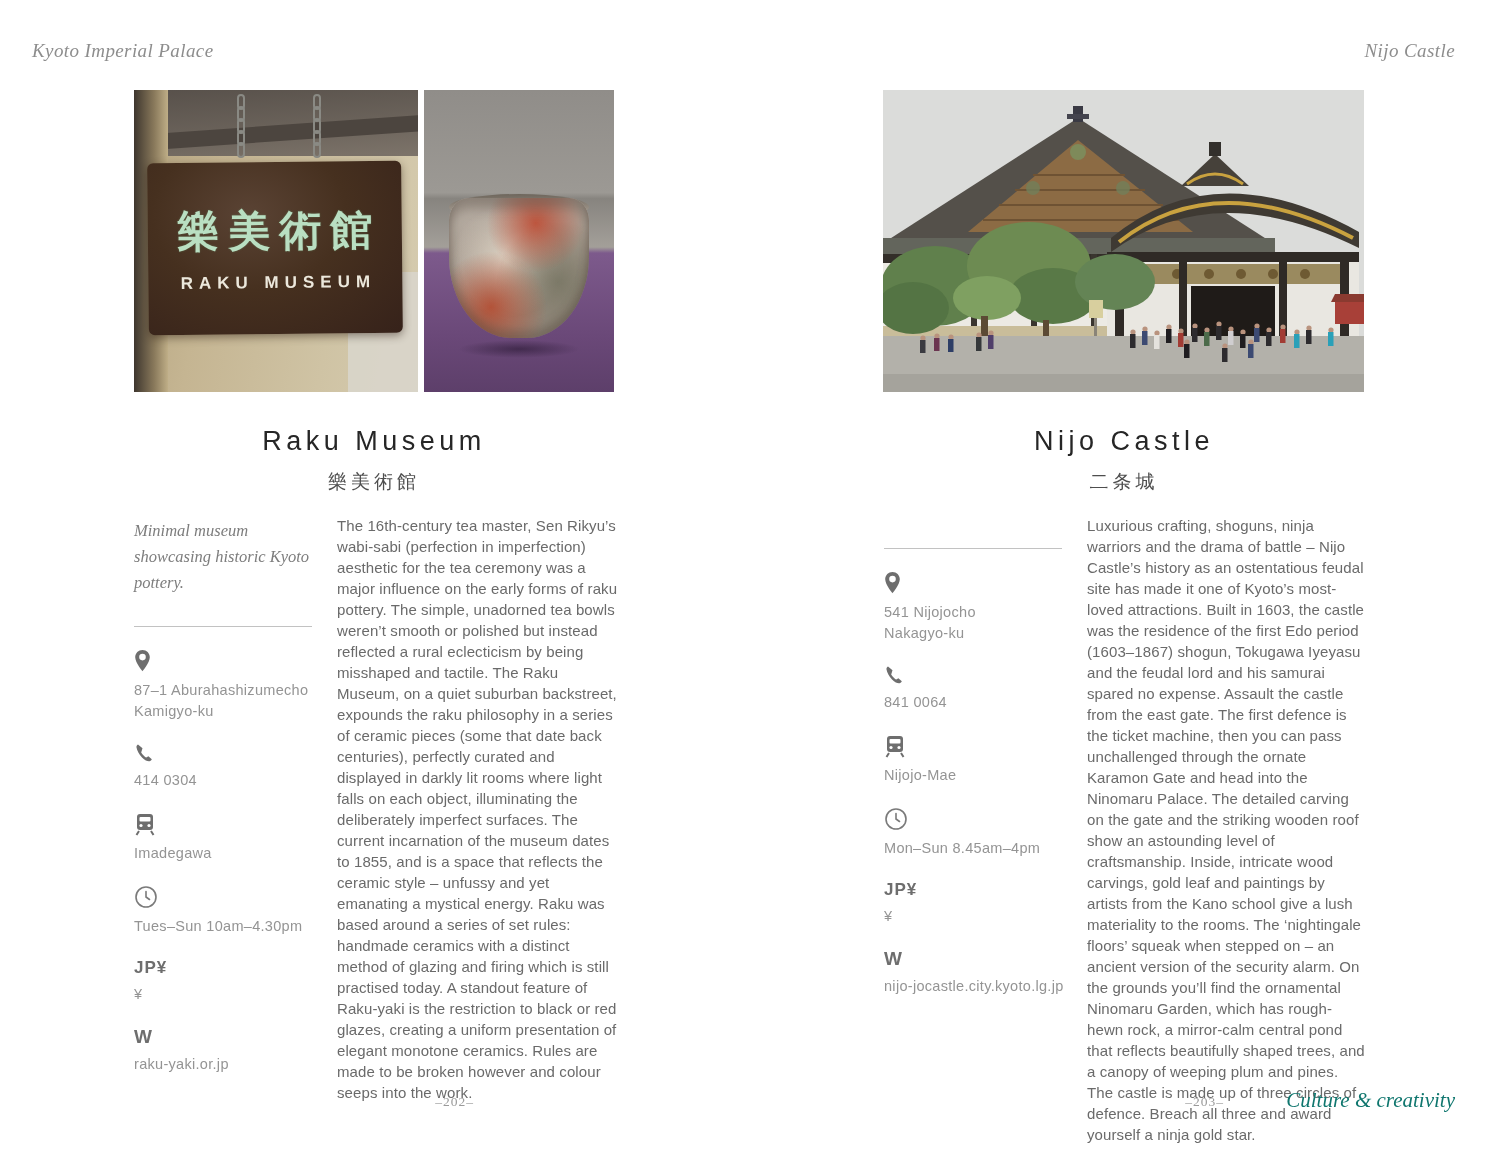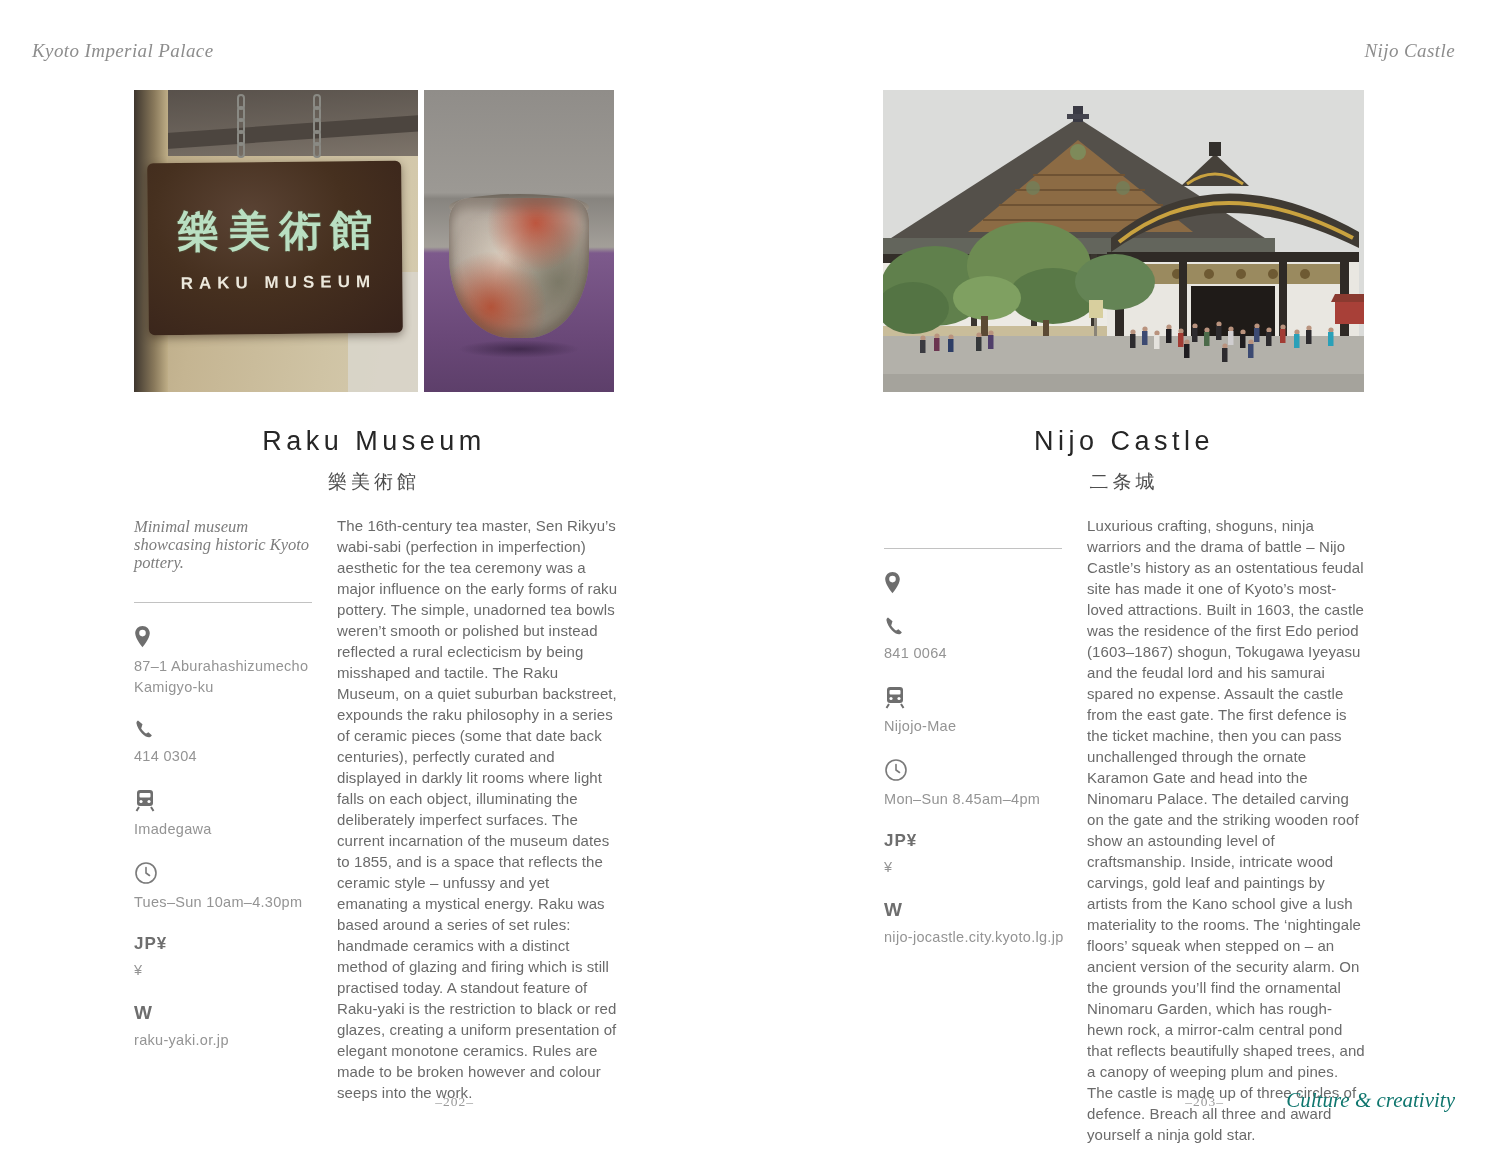--- a/index.html
+++ b/index.html
@@ -58,21 +58,21 @@
 
   
   .title-block { position:absolute; top:426px; width:480px; text-align:center; }
   .tb-left { left:134px; } .tb-right { left:884px; }
   .attraction-title { font-size:27px; color:#262626; letter-spacing:4.5px; font-weight:400; }
   .attraction-title-jp { margin-top:12px; font-size:19px; color:#4e4e4e; letter-spacing:4px; }
 
   
   .sidebar { position:absolute; top:518px; width:192px; }
   .sb-left { left:134px; } .sb-right { left:884px; }
-  .tagline { font-family:"Liberation Serif", serif; font-style:italic; font-size:16.5px; line-height:18px; color:#7d7d7d; }
+  .tagline { font-family:"Liberation Serif", serif; font-style:italic; font-size:16.5px; line-height:26px; color:#7d7d7d; }
   .rule { border:none; border-top:1px solid #c2c2c2; width:178px; margin:30px 0 0 0; }
   .details { margin-top:22px; }
   .detail { margin-bottom:21px; }
   .detail .ic { display:block; margin-bottom:7px; }
   .detail .dv { font-family:Liberation Sans, sans-serif; font-size:14.5px; line-height:21px; color:#949494; letter-spacing:0.3px; }
   .detail .dv span { display:block; }
   .txt-label { font-size:17px; font-weight:bold; color:#6e6e6e; letter-spacing:1px; margin-bottom:6px; }
   .txt-label-w { font-size:19px; }
 
   
@@ -364,20 +364,24 @@
     </div>
   </div>
 
   <div class="sidebar sb-right">
     <hr class="rule">
     <div class="details">
       <div class="detail">
         <svg class="ic" width="17" height="24" viewBox="0 0 17 24">
           <path d="M8.5 1 C4.4 1 1.2 4.2 1.2 8.2 c0 5.2 7.3 14 7.3 14 s7.3-8.8 7.3-14 C15.8 4.2 12.6 1 8.5 1 Z M8.5 11.4 a3.3 3.3 0 1 1 0-6.6 a3.3 3.3 0 0 1 0 6.6 Z" fill="#6e6e6e"></path>
         </svg>
+        <div class="dv">
+            <span>541 Nijojocho</span>
+            <span>Nakagyo-ku</span>
+          </div>
       </div>
       <div class="detail">
         <svg class="ic" width="20" height="20" viewBox="0 0 20 20">
           <path d="M4 1.5 C3 2.2 2.2 3.2 2.5 4.6 C3.2 8 5 11.4 8 14.4 C11 17.4 13.5 18.4 15.4 18.2 c1.2-.1 2-.9 2.4-2 l-3.4-3 -2.2 1.3 c-1.4-.6 -4.4-3.6 -5-5 L8.5 5.2 Z" fill="#6e6e6e"></path>
         </svg>
         <div class="dv">
             <span>841 0064</span>
           </div>
       </div>
       <div class="detail">

